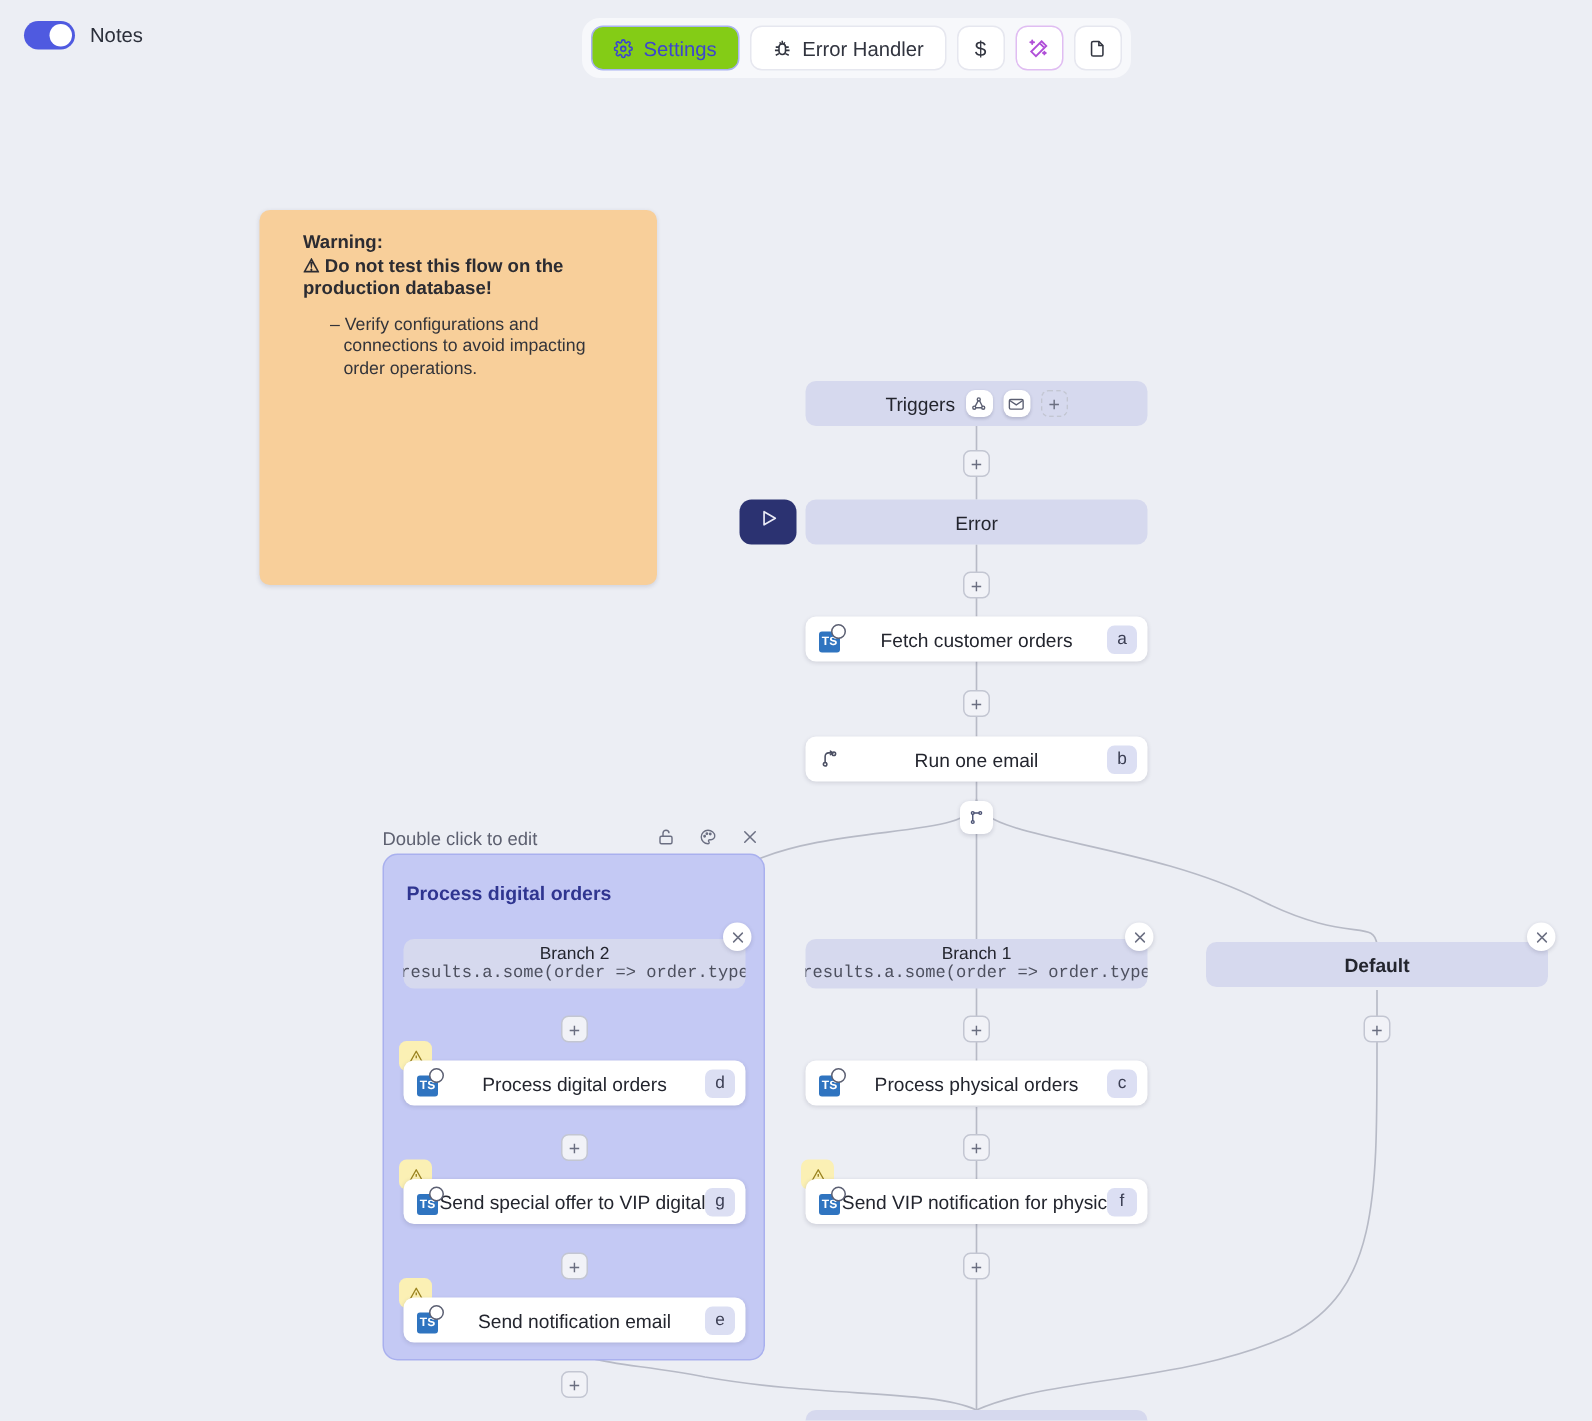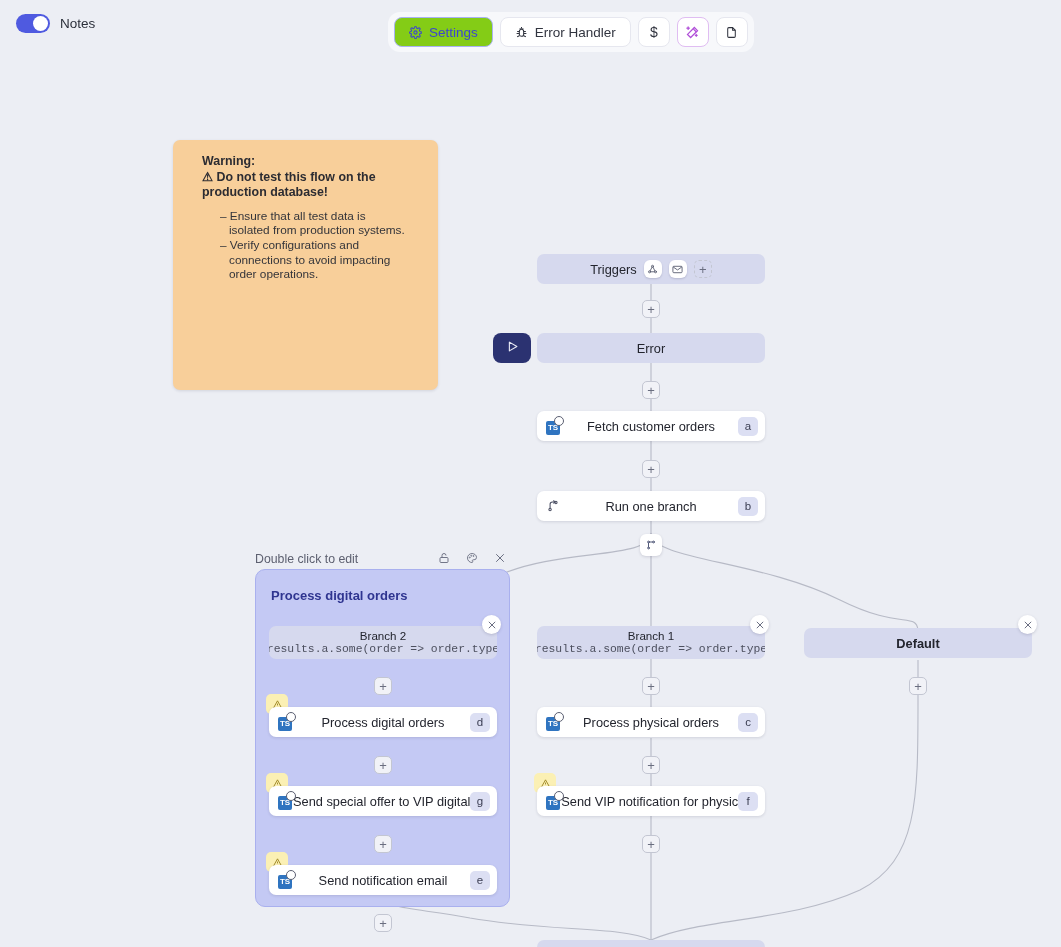--- a/index.html
+++ b/index.html
@@ -199,21 +199,20 @@
       </div>
     </div>
   </div>
 
   <div class="note">
     <b>
       <span>Warning:</span><br>
       <span>⚠ Do not test this flow on the production database!</span>
     </b>
     <ul>
-      <li>Ensure that all test data is isolated from production systems.</li>
       <li>Verify configurations and connections to avoid impacting order operations.</li>
     </ul>
   </div>
 
   <svg id="edges">
     <g stroke="#b7bac6" stroke-width="1.1" fill="none">
       <line x1="651" y1="283" x2="651" y2="333"></line>
       <line x1="651" y1="363" x2="651" y2="411"></line>
       <line x1="651" y1="441" x2="651" y2="491"></line>
       <line x1="651" y1="521" x2="651" y2="660"></line>
@@ -283,21 +282,21 @@
 
   <div class="node white" style="left:537px; top:491px; width:228px;">
     <span class="lead">
       <svg width="14" height="14" viewBox="0 0 24 24" fill="none" stroke="#4b4f63" stroke-width="1.8" stroke-linecap="round">
         <circle cx="7" cy="18" r="2"></circle>
           <circle cx="17" cy="6" r="2"></circle>
         <path d="M7 16V9a4 4 0 0 1 4-4h4"></path>
           <path d="M13 3l3 2-3 2"></path>
       </svg>
     </span>
-    <div class="title">Run one branch</div>
+    <div class="title">Run one email</div>
     <span class="badge">b</span>
   </div>
 
   <div class="chip" style="left:640px; top:534px;">
     <svg width="12" height="12" viewBox="0 0 24 24" fill="none" stroke="#4b5274" stroke-width="1.9" stroke-linecap="round">
       <circle cx="7" cy="6" r="1.8"></circle>
         <circle cx="17" cy="6" r="1.8"></circle>
         <circle cx="7" cy="18" r="1.8"></circle>
       <path d="M7 8v8M9 6h6"></path>
     </svg>

